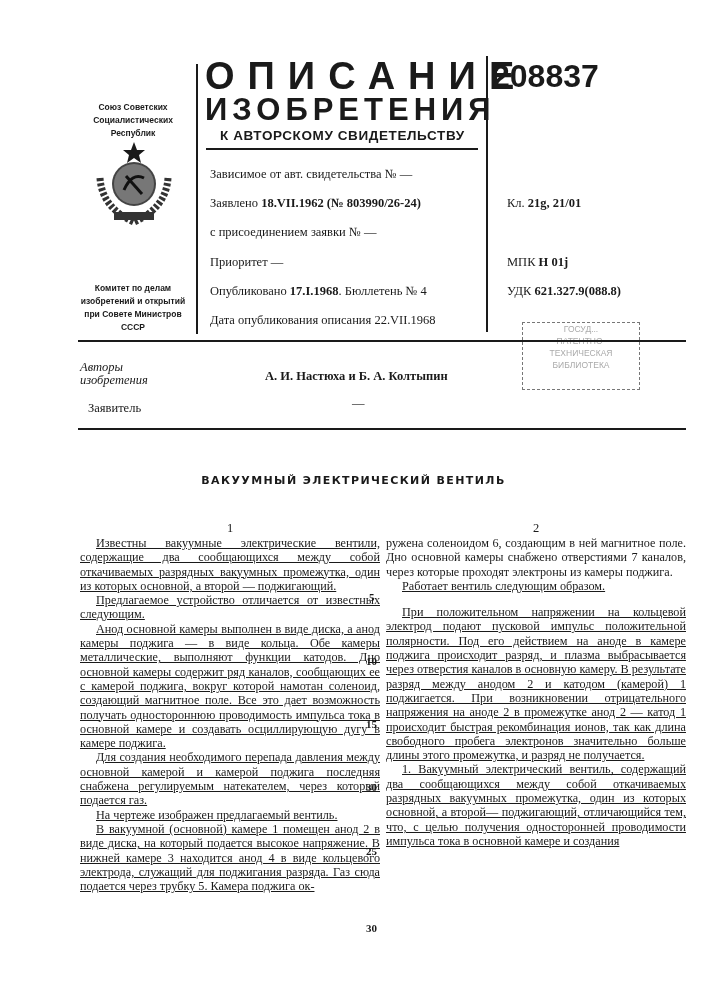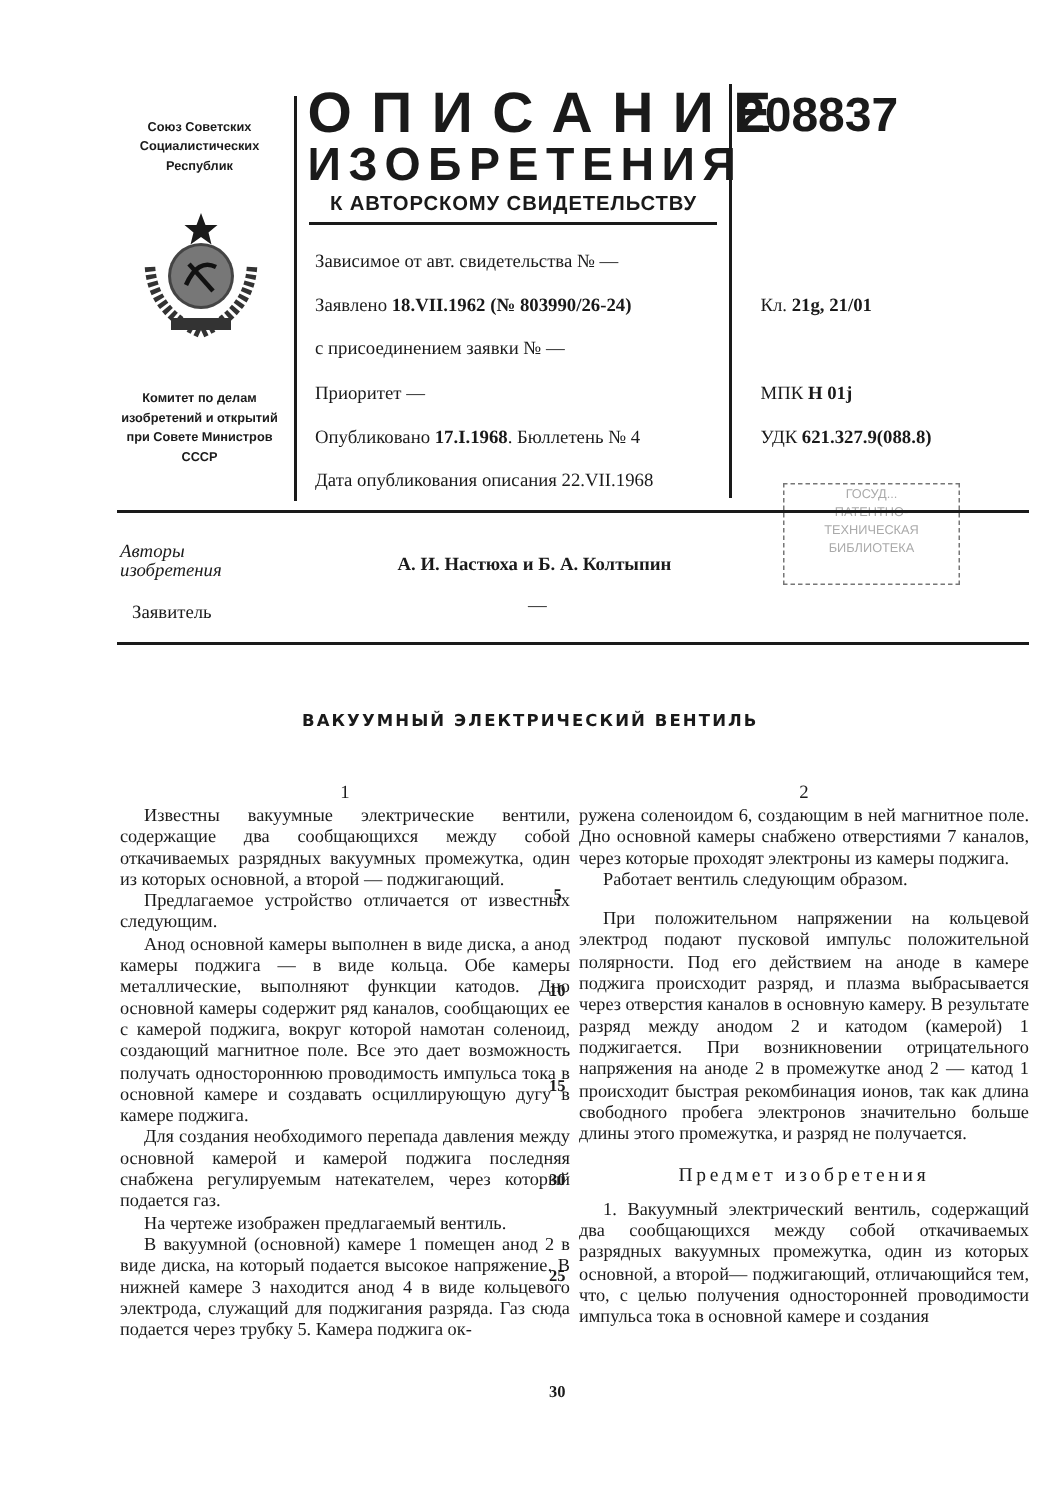--- a/index.html
+++ b/index.html
@@ -1,31 +1,31 @@
 <!DOCTYPE html>
 <html><head>
 <meta charset="utf-8">
 <style>
   html, body { margin: 0; padding: 0; background: #fff; }
   body { width: 707px; height: 1000px; position: relative; overflow: hidden; color: #1a1a1a; font-family: "Liberation Serif", "DejaVu Serif", serif; }
   .abs { position: absolute; }
-  .left-org { left: 64px; width: 138px; text-align: center; font-family: "Liberation Sans", "DejaVu Sans", sans-serif; font-weight: bold; font-size: 8.5px; line-height: 13px; }
+  .left-org { left: 64px; width: 138px; text-align: center; font-family: "Liberation Sans", "DejaVu Sans", sans-serif; font-weight: bold; font-size: 8.5px; line-height: 13px; margin-top: 23px; }
   .vline { position: absolute; background: #1a1a1a; width: 2px; }
   .hline { position: absolute; background: #1a1a1a; height: 2px; }
   .title1 { left: 205px; top: 56px; font-family: "Liberation Sans", "DejaVu Sans", sans-serif; font-weight: bold; font-size: 38px; letter-spacing: 13px; line-height: 40px; }
   .title2 { left: 205px; top: 94px; font-family: "Liberation Sans", "DejaVu Sans", sans-serif; font-weight: bold; font-size: 31px; letter-spacing: 5px; line-height: 32px; }
   .title3 { left: 220px; top: 128px; font-family: "Liberation Sans", "DejaVu Sans", sans-serif; font-weight: bold; font-size: 13.5px; letter-spacing: 0.6px; }
   .patnum { left: 492px; top: 58px; font-family: "Liberation Sans", "DejaVu Sans", sans-serif; font-weight: bold; font-size: 32px; }
   .meta { left: 210px; font-size: 12.5px; }
   .meta b { font-weight: bold; }
   .side { left: 507px; font-size: 12.5px; }
   .doctitle { left: 0; width: 707px; text-align: center; top: 474px; font-family: "DejaVu Sans", sans-serif; font-weight: bold; font-size: 11px; letter-spacing: 1.4px; }
   .col { font-size: 12.2px; line-height: 14.3px; text-align: justify; }
   .col p { margin: 0; }
-  .col .ind { text-indent: 16px; }
+  .col .ind { text-indent: 16px; text-decoration: underline; }
   .colnum { font-size: 12.5px; text-align: center; }
   .lnum { position: absolute; font-size: 11px; font-weight: bold; }
   .subject { font-size: 13px; letter-spacing: 2.5px; text-align: center; }
   .stamp { position: absolute; left: 522px; top: 322px; width: 116px; height: 66px; border: 1px dashed #777; color: #aaa; font-family: "Liberation Sans", sans-serif; font-size: 8.5px; line-height: 12px; text-align: center; }
 </style>
 </head>
 <body>
 
 <div class="abs left-org" style="top:78px;">
   <div>Союз Советских</div>
@@ -107,15 +107,14 @@
 <div class="lnum" style="left:366px; top:718px;">15</div>
 <div class="lnum" style="left:366px; top:781px;">30</div>
 <div class="lnum" style="left:366px; top:845px;">25</div>
 <div class="lnum" style="left:366px; top:922px;text-align:right;">30</div>
 
 <div class="abs colnum" style="left:386px; width:300px; top:521px;">2</div>
 <div class="abs col" style="left:386px; width:300px; top:536px;">
   <p>ружена соленоидом 6, создающим в ней магнитное поле. Дно основной камеры снабжено отверстиями 7 каналов, через которые проходят электроны из камеры поджига.</p>
   <p class="ind">Работает вентиль следующим образом.</p>
   <p class="ind" style="margin-top:12px;">При положительном напряжении на кольцевой электрод подают пусковой импульс положительной полярности. Под его действием на аноде в камере поджига происходит разряд, и плазма выбрасывается через отверстия каналов в основную камеру. В результате разряд между анодом 2 и катодом (камерой) 1 поджигается. При возникновении отрицательного напряжения на аноде 2 в промежутке анод 2 — катод 1 происходит быстрая рекомбинация ионов, так как длина свободного пробега электронов значительно больше длины этого промежутка, и разряд не получается.</p>
-  <p class="subject" style="margin:14px 0 8px 0;">Предмет изобретения</p>
   <p class="ind">1. Вакуумный электрический вентиль, содержащий два сообщающихся между собой откачиваемых разрядных вакуумных промежутка, один из которых основной, а второй— поджигающий, отличающийся тем, что, с целью получения односторонней проводимости импульса тока в основной камере и создания</p>
 </div>
 
 </body></html>

